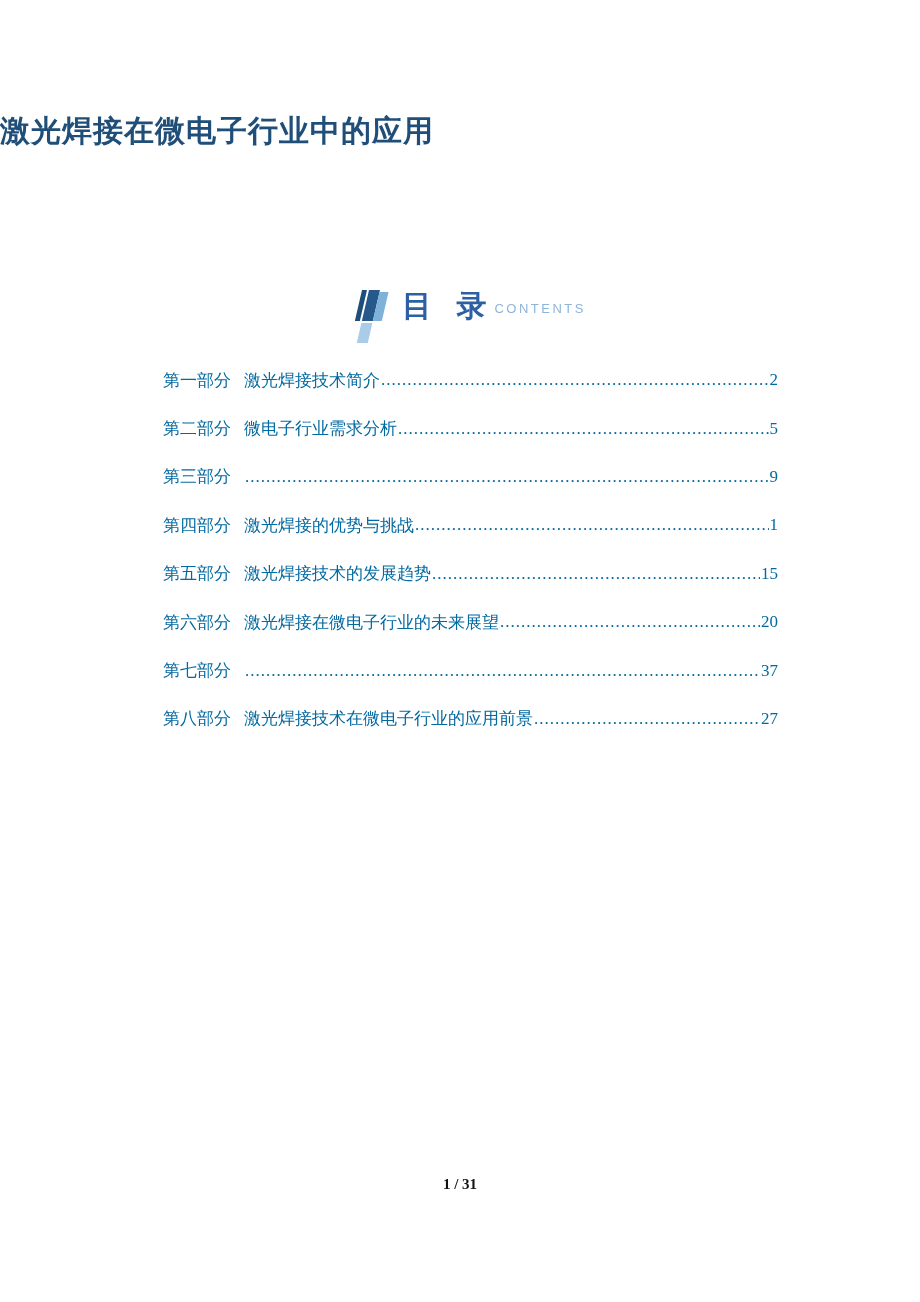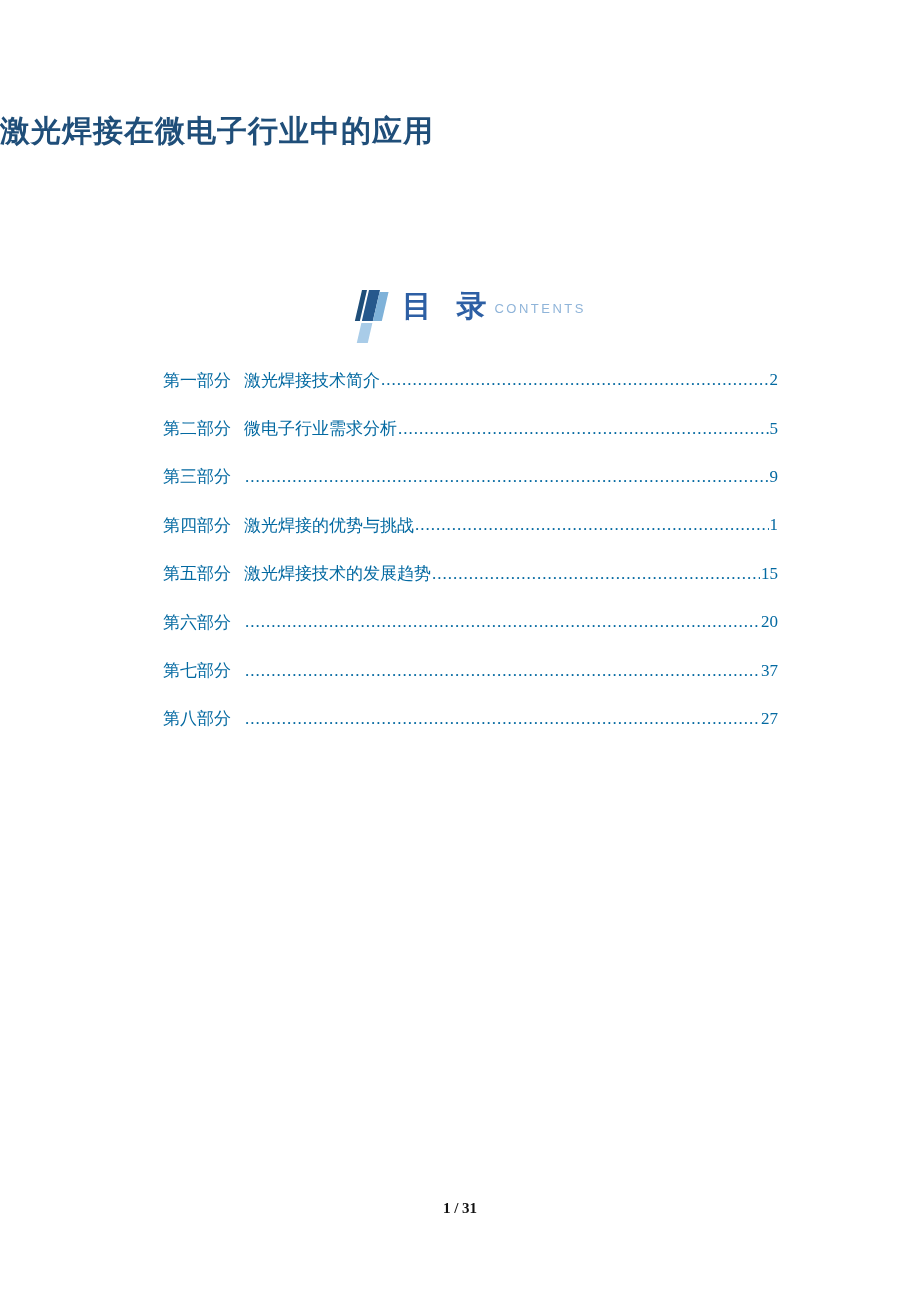--- a/index.html
+++ b/index.html
@@ -104,21 +104,20 @@
   
   .page-footer {
     position: absolute;
     left: 0; top: 1176px;
     width: 100%;
     text-align: center;
     font-family: "Liberation Serif", serif;
     font-weight: bold;
     font-size: 15px;
     color: #111111;
-    margin-top: 24px;
   }
 </style>
 </head>
 <body>
 
 <div class="page">
 
   <h1 class="doc-title">激光焊接在微电子行业中的应用</h1>
 
   <div class="toc-header">
@@ -165,32 +164,34 @@
 
     <div class="toc-row">
       <span class="part">第五部分</span>
       <span class="ttl">激光焊接技术的发展趋势</span>
       <span class="dots">............................................................................................................................................................................................................................</span>
       <span class="pg">15</span>
     </div>
 
     <div class="toc-row">
       <span class="part">第六部分</span>
+      <span class="ttl">激光焊接在微电子行业的未来展望</span>
       <span class="dots">............................................................................................................................................................................................................................</span>
       <span class="pg">20</span>
     </div>
 
     <div class="toc-row">
       <span class="part">第七部分</span>
       <span class="dots">............................................................................................................................................................................................................................</span>
       <span class="pg">37</span>
     </div>
 
     <div class="toc-row">
       <span class="part">第八部分</span>
+      <span class="ttl">激光焊接技术在微电子行业的应用前景</span>
       <span class="dots">............................................................................................................................................................................................................................</span>
       <span class="pg">27</span>
     </div>
 
   </div>
 
   <div class="page-footer">1 / 31</div>
 
 </div>
 

